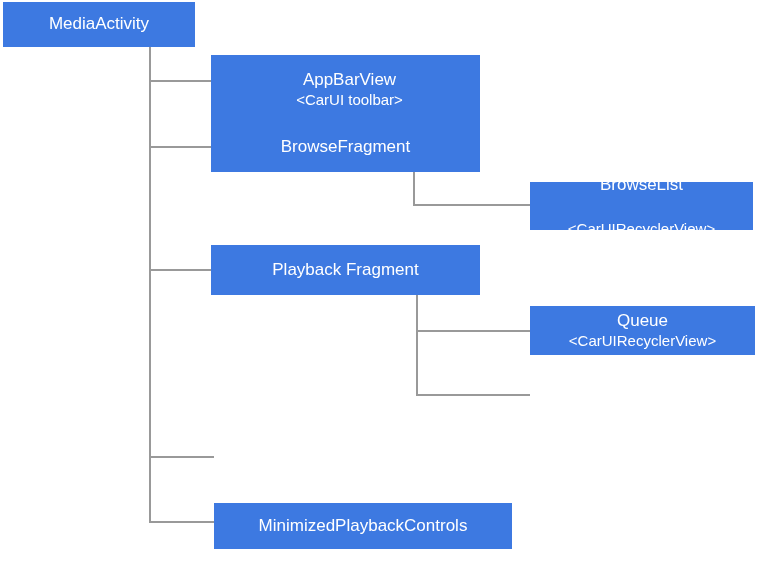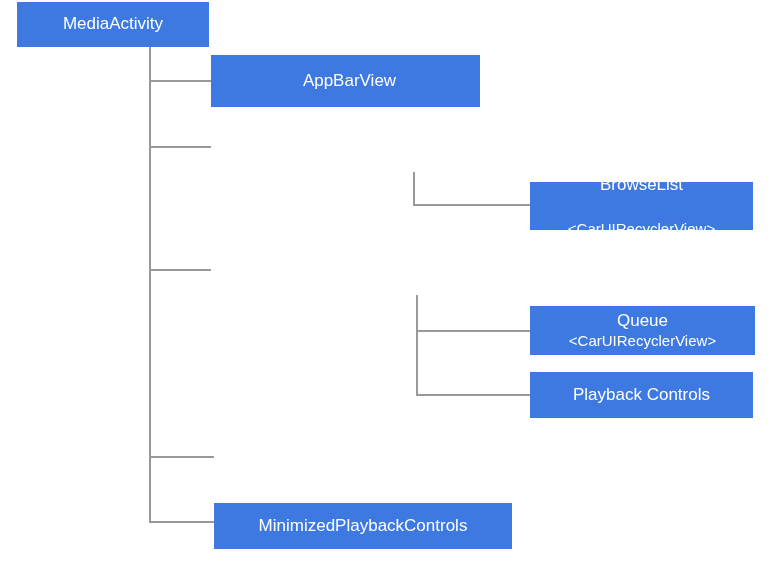--- a/index.html
+++ b/index.html
@@ -35,22 +35,22 @@
     font-size: 15px;
     line-height: 1.25;
     white-space: nowrap;
   }
   .node .sublabel:empty { display: none; }
   .line {
     position: absolute;
     background: var(--line-color, #999999);
   }
   
-  .n-media        { left: 17px;   top: 2px;   width: 192px; height: 45px; }
-  .n-appbar       { left: 211px; top: 55px;  width: 269px; height: 52px; padding-left: 8px; }
+  .n-media        { left: 3px;   top: 2px;   width: 192px; height: 45px; }
+  .n-appbar       { left: 211px; top: 55px;  width: 269px; height: 68px; padding-left: 8px; }
   .n-browsefrag   { left: 211px; top: 122px; width: 269px; height: 50px; }
   .n-browselist   { left: 530px; top: 182px; width: 223px; height: 48px; gap: 24px; }
   .n-playbackfrag { left: 211px; top: 245px; width: 269px; height: 50px; }
   .n-queue        { left: 530px; top: 306px; width: 225px; height: 49px; }
   .n-playbackctl  { left: 530px; top: 372px; width: 223px; height: 46px; }
   .n-errorfrag    { left: 214px; top: 433px; width: 266px; height: 48px; }
   .n-minimized    { left: 214px; top: 503px; width: 298px; height: 46px; }
   
   .l-trunk        { left: 149px; top: 47px;  width: 2px;   height: 476px; }
   .l-appbar       { left: 151px; top: 80px;  width: 60px;  height: 2px; }
@@ -81,38 +81,43 @@
   <div class="line l-queue"></div>
   <div class="line l-playbackctl"></div>
 
   <div class="node n-media">
     <div class="label">MediaActivity</div>
 
   </div>
 
   <div class="node n-appbar">
     <div class="label">AppBarView</div>
+    <div class="sublabel">&lt;CarUI toolbar&gt;</div>
   </div>
 
+  <div class="node n-browsefrag">
+    <div class="label">BrowseFragment</div>
+
+  </div>
 
   <div class="node n-browselist">
     <div class="label">BrowseList</div>
     <div class="sublabel">&lt;CarUIRecyclerView&gt;</div>
   </div>
 
+  <div class="node n-playbackfrag">
+    <div class="label">Playback Fragment</div>
+
+  </div>
 
   <div class="node n-queue">
     <div class="label">Queue</div>
     <div class="sublabel">&lt;CarUIRecyclerView&gt;</div>
   </div>
 
-  <div class="node n-playbackctl">
-    <div class="label">Playback Controls</div>
-
-  </div>
 
 
   <div class="node n-minimized">
     <div class="label">MinimizedPlaybackControls</div>
 
   </div>
 
 </div>
 
 </body></html>

